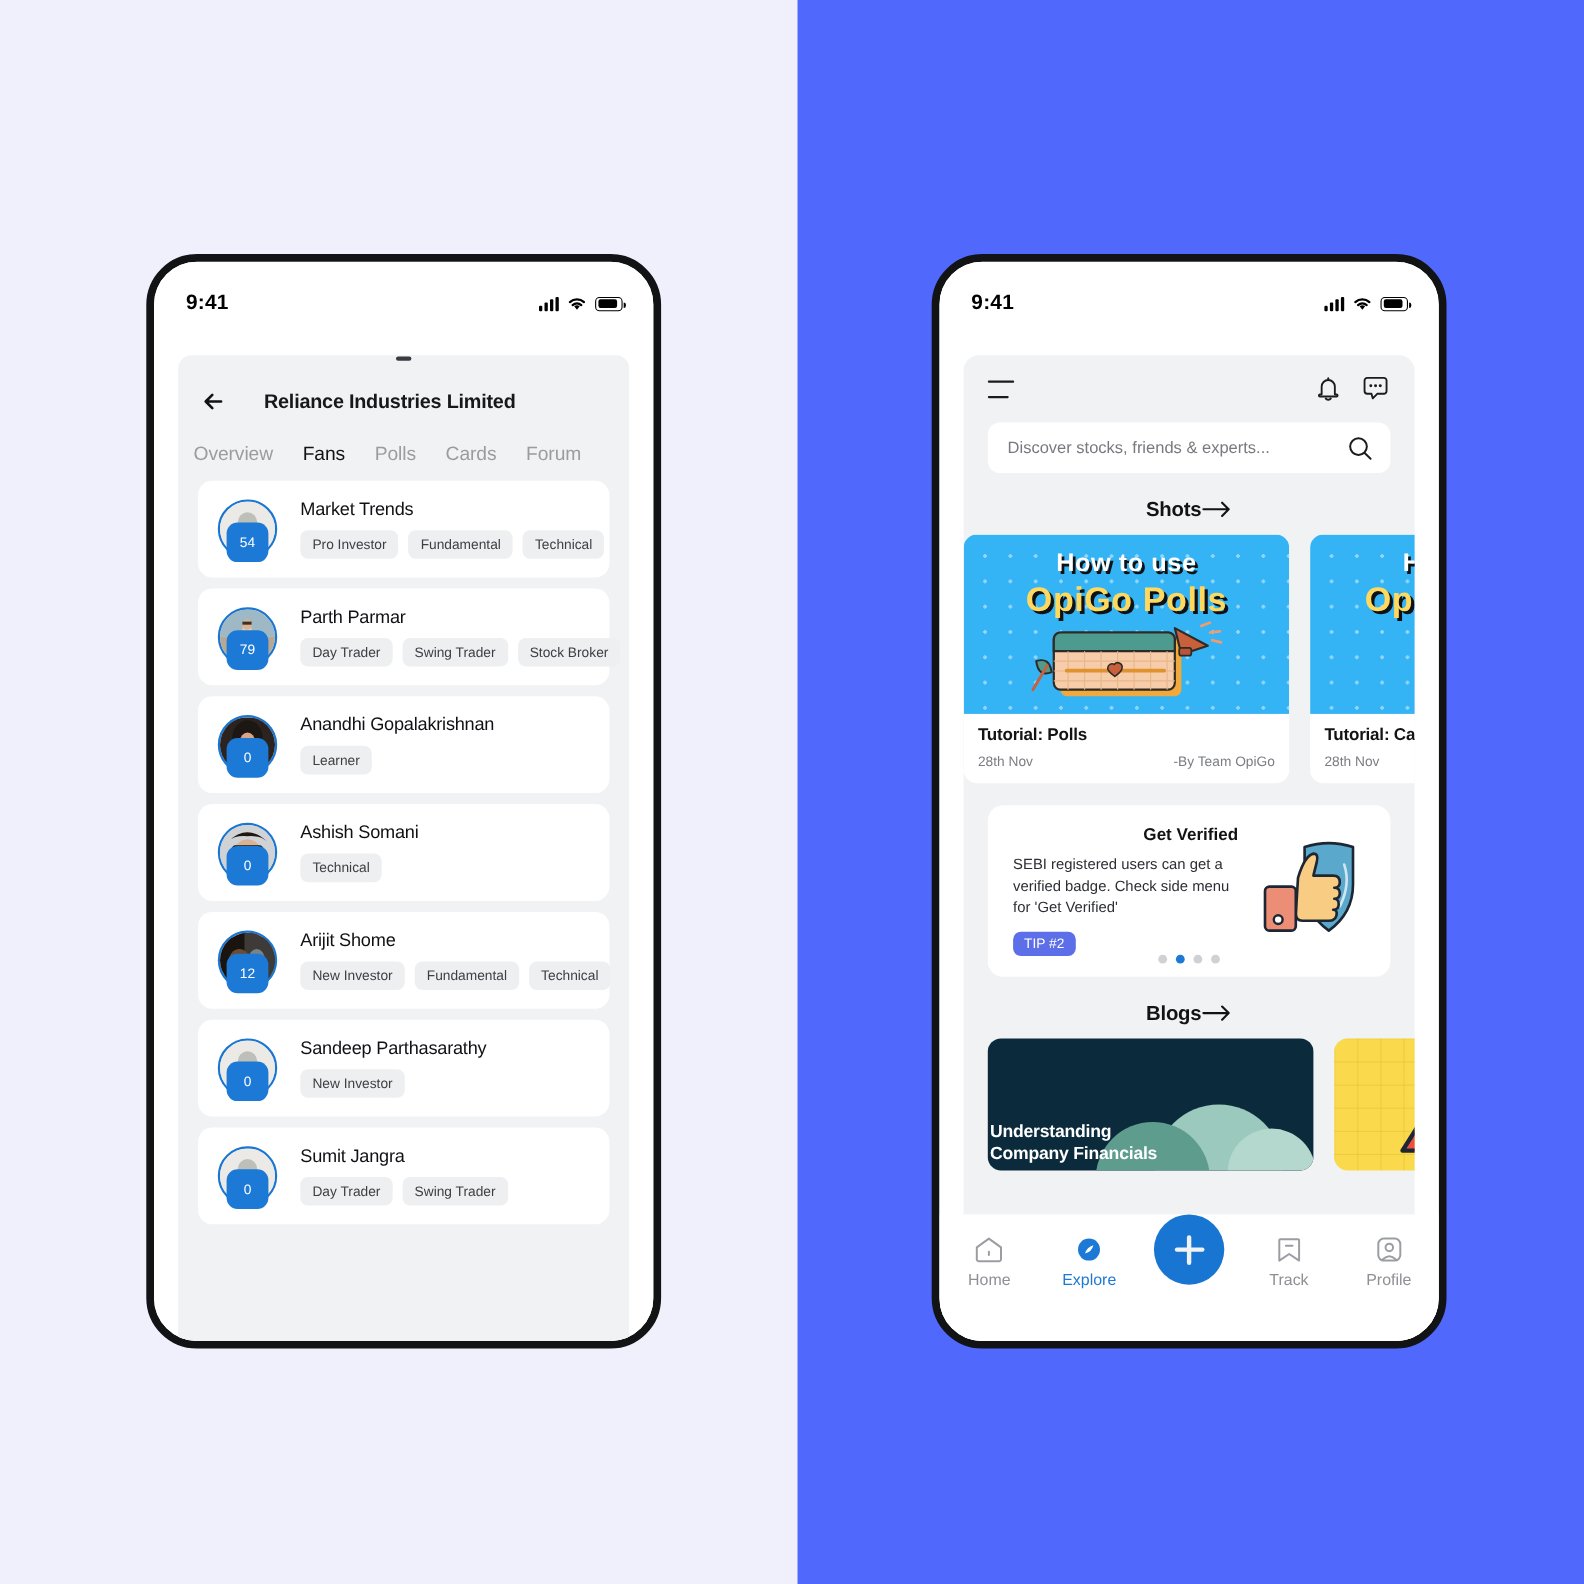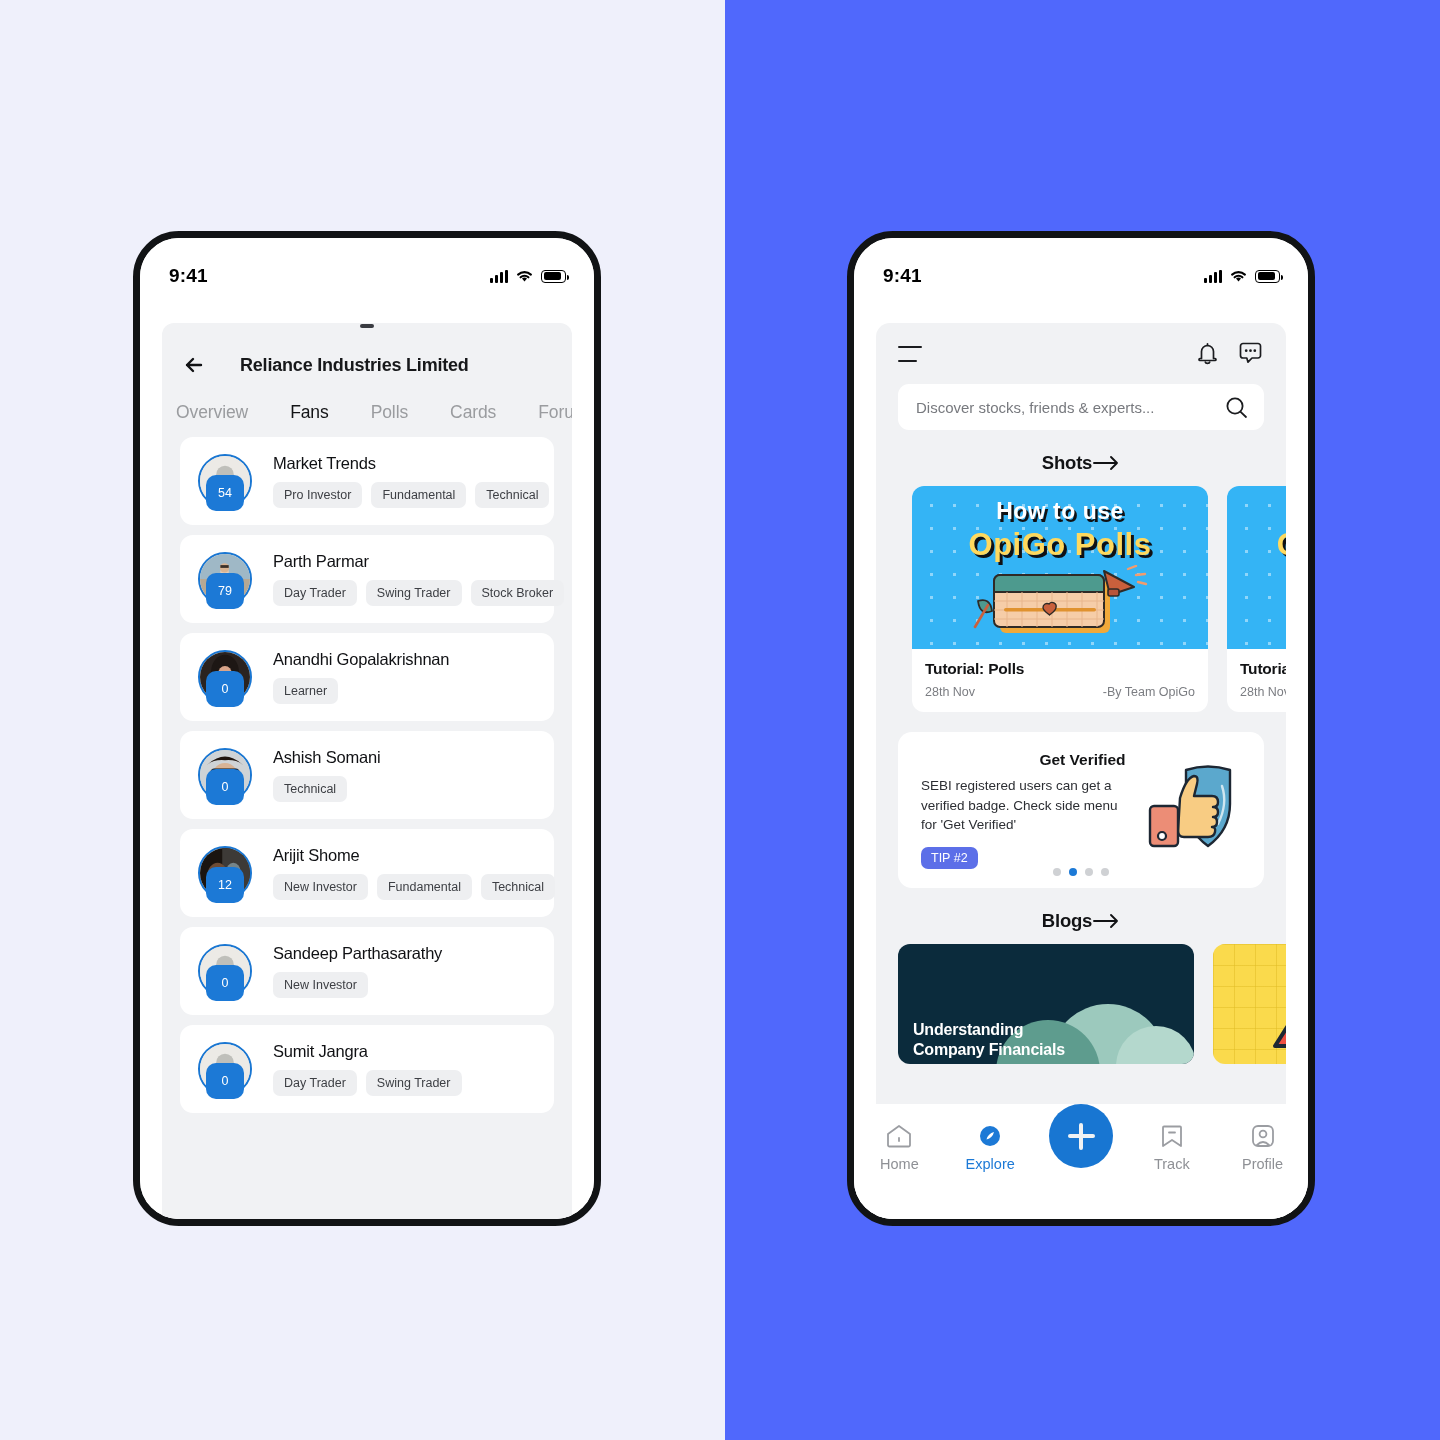--- a/index.html
+++ b/index.html
@@ -67,21 +67,21 @@
     width: 14px; height: 4px; background: #3a3c42; border-radius: 2px;
   }
   .lp-header {
     display: flex; align-items: center; padding: 27px 0 0 18px; gap: 30px;
   }
   .back-arrow { width: 30px; height: 30px; flex: none; }
   .lp-title {
     font-size: 18px; font-weight: 700; color: #17181a; letter-spacing: -.2px;
   }
   .lp-tabs {
-    display: flex; align-items: center; gap: 42px;
+    display: flex; align-items: center; gap: 27px;
     padding: 22px 0 0 14px; font-size: 17.5px;
   }
   .lp-tab { color: #9a9c9f; letter-spacing: -.1px; }
   .lp-tab.active { color: #121315; font-weight: 400; }
 
   .fan-list { padding: 14px 18px 0 18px; }
   .fan-card {
     background: #fff; border-radius: 13px; height: 88px;
     display: flex; align-items: center; padding: 0 18px; margin-bottom: 10px;
     position: relative;
@@ -136,21 +136,21 @@
   }
   .searchbar input::placeholder { color: #77797e; }
 
   .sec-head {
     display: flex; align-items: center; justify-content: center;
     padding: 0 30px; margin-top: 22px;
   }
   .sec-title { font-size: 18.5px; font-weight: 700; color: #121315; letter-spacing: -.2px; }
 
   
-  .shots-row { display: flex; gap: 19px; margin-top: 12px; margin-left: 36px; }
+  .shots-row { display: flex; gap: 19px; margin-top: 12px; }
   .shot-card {
     width: 296px; flex: none; background: #fff; border-radius: 12px;
     overflow: hidden;
   }
   .shot-thumb {
     height: 163px; position: relative; overflow: hidden;
     background: #34b4f5;
   }
   .dots-bg {
     position: absolute; inset: 0;
@@ -198,21 +198,21 @@
   .tip-dots i { width: 8px; height: 8px; border-radius: 50%; background: #cfd1d4; display: block; }
   .tip-dots i.on { background: #1c79d6; }
 
   
   .blogs-row { display: flex; gap: 19px; padding-left: 22px; margin-top: 12px; }
   .blog-card { width: 296px; flex: none; height: 120px; border-radius: 12px; overflow: hidden;
                position: relative; }
   .blog-card.navy { background: #0b2b3c; }
   .blog-card.yellow { background: #fada4c; }
   .blog-label {
-    position: absolute; left: 15px; bottom: 4px; color: #fff; font-weight: 700;
+    position: absolute; left: 2px; bottom: 4px; color: #fff; font-weight: 700;
     font-size: 16px; line-height: 1.25; letter-spacing: -.2px;
   }
   .grid-bg {
     position: absolute; inset: 0;
     background-image: linear-gradient(to right, rgba(225,190,40,.55) 1px, transparent 1px),
                       linear-gradient(to bottom, rgba(225,190,40,.55) 1px, transparent 1px);
     background-size: 21px 21px;
   }
 
   

